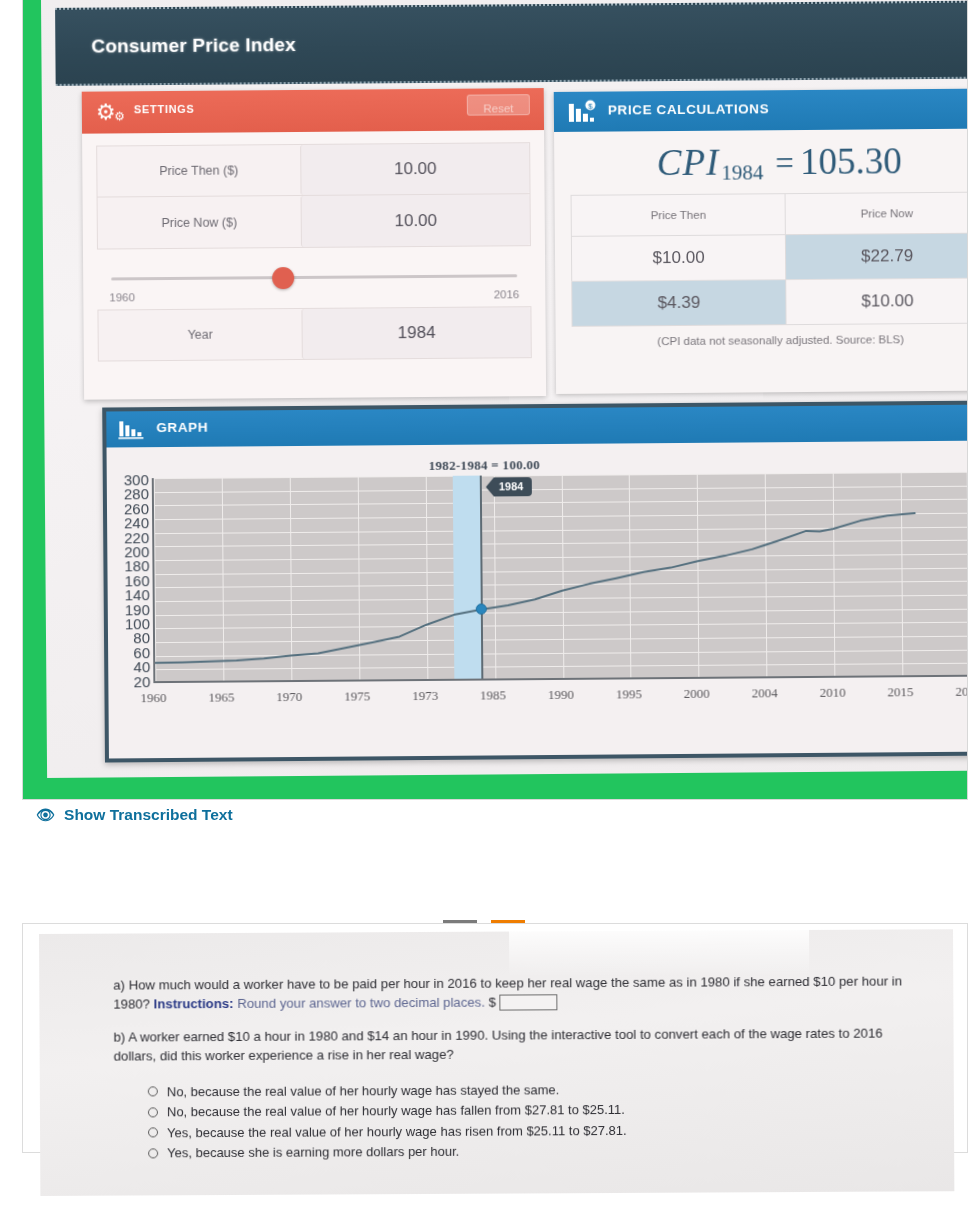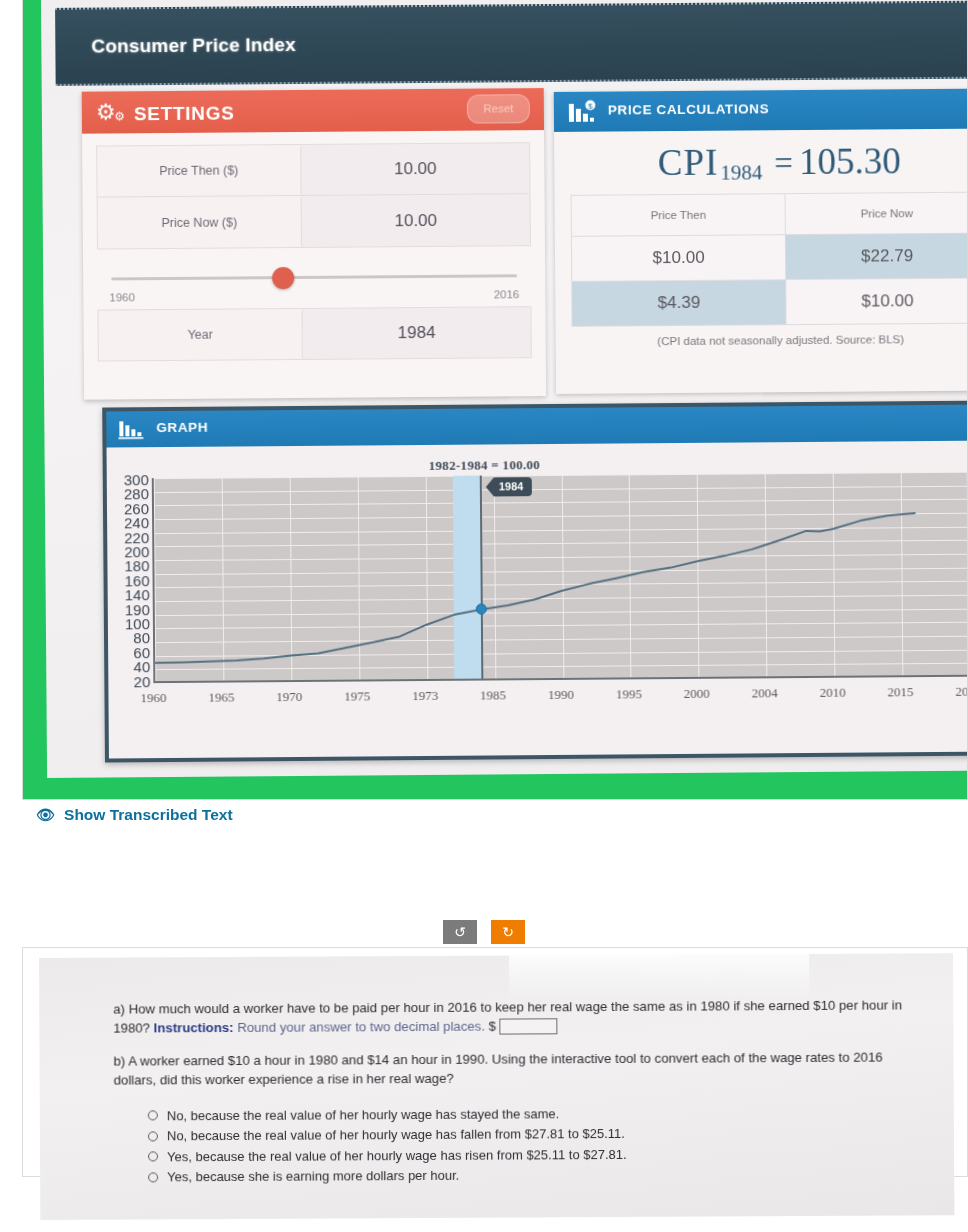--- a/index.html
+++ b/index.html
@@ -67,28 +67,28 @@
     background: linear-gradient(180deg,#ec6b58 0%,#e35f4c 100%);
   }
   .gear-icon {
     position: absolute; left: 14px; top: 8px;
     width: 26px; height: 26px; color: #fff;
     font-size: 22px; line-height: 26px;
   }
   .gear-icon .small { position:absolute; right:-3px; bottom:-4px; font-size:12px; }
   .settings-title {
     position: absolute; left: 52px; top: 12px;
-    color: #fff; font-size: 19px; font-weight: 700; letter-spacing: .7px;
+    color: #fff; font-size: 11px; font-weight: 700; letter-spacing: .7px;
   }
   .reset-btn {
     position: absolute; right: 14px; top: 6px;
-    width: 63px; height: 29px;
+    width: 63px; height: 21px;
     background: rgba(255,255,255,.26);
     border: 1px solid rgba(255,255,255,.3);
-    border-radius: 12px;
+    border-radius: 3px;
     color: #f6cdc6; font-size: 11.5px;
     line-height: 27px; text-align: center;
     cursor: pointer;
   }
   .settings-body { position: relative; padding: 12px 14px; }
 
   .field-row {
     display: flex;
     height: 52px;
     border: 1px solid #e4dcdc;
@@ -147,21 +147,21 @@
   }
   .calc-title {
     position: absolute; left: 54px; top: 11px;
     color: #fff; font-size: 13.5px; font-weight: 700; letter-spacing: .6px;
   }
   .cpi-line {
     text-align: center; padding: 10px 0 6px;
     color: #2f5b79;
     font-family: "Liberation Serif", serif;
   }
-  .cpi-line .lbl { font-size: 37px; letter-spacing: 1px; }
+  .cpi-line .lbl { font-size: 37px; letter-spacing: 1px; font-style: italic; }
   .cpi-line .yr  { font-size: 21px; vertical-align: -5px; padding: 0 6px 0 2px; }
   .cpi-line .eq  { font-size: 33px; padding: 0 6px; }
   .cpi-line .val { font-size: 37px; }
 
   .calc-table {
     margin: 2px 16px 0; width: calc(100% - 32px);
     border-collapse: collapse;
     border: 1px solid #dedbdc;
     background: #f8f4f5;
   }
@@ -270,21 +270,21 @@
     width: 34px; height: 24px;
     display: flex; align-items: center; justify-content: center;
     color: #fff; font-size: 14px; cursor: pointer;
   }
   .navbtn.prev { background: #7b7b7b; }
   .navbtn.next { background: #ef7d00; }
 
   
   .q-card {
     position: absolute;
-    left: 22px; top: 947px;
+    left: 22px; top: 923px;
     width: 946px; height: 230px;
     border: 1px solid #dcdcdc;
     background: #fff;
   }
   .q-photo {
     position: absolute; left: 16px; top: 10px;
     width: 914px; height: 262px;
     background: linear-gradient(175deg,#eceaea 0%,#f2f0f0 40%,#e9e7e7 100%);
     transform: rotate(-0.3deg);
     transform-origin: top left;

